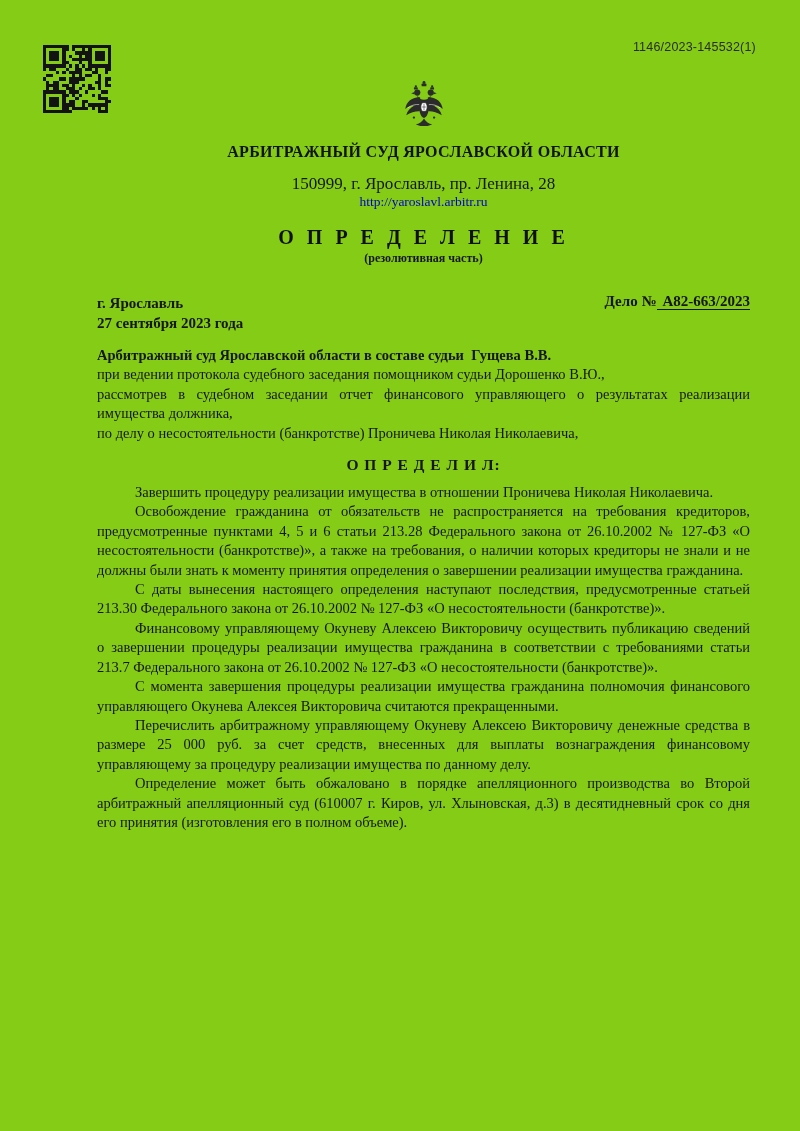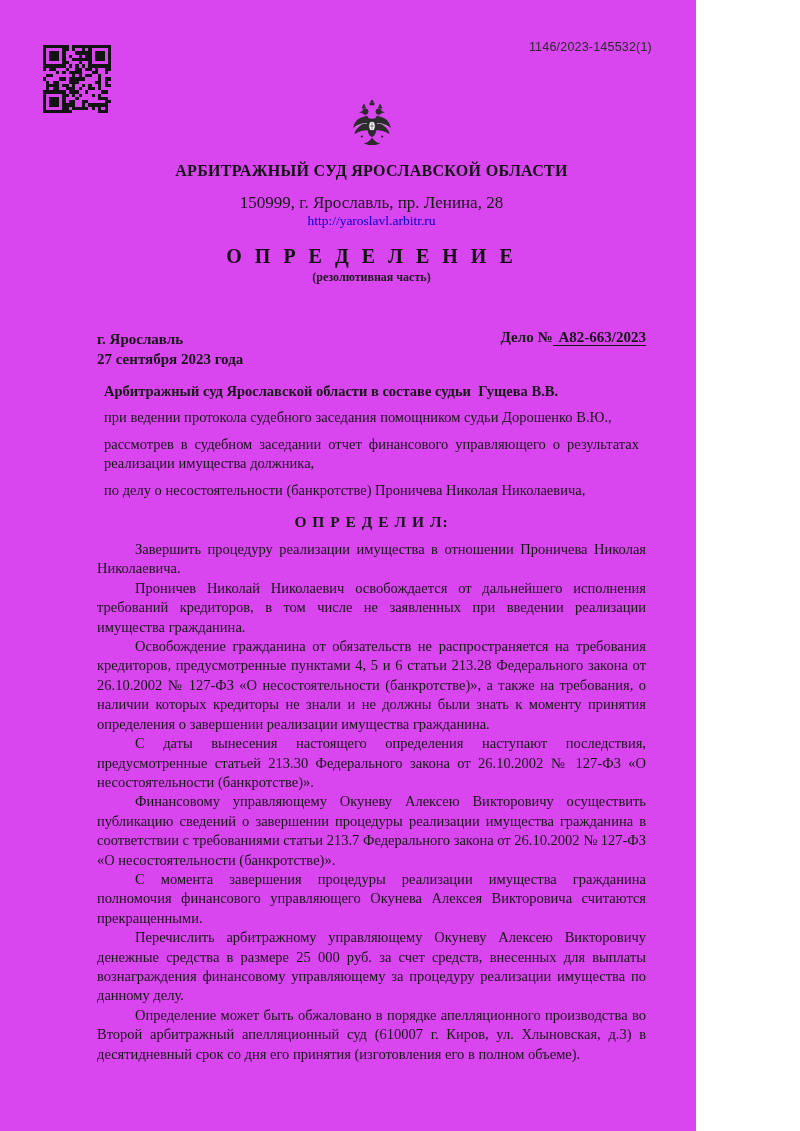--- a/index.html
+++ b/index.html
@@ -3,59 +3,59 @@
 <meta charset="utf-8">
 <style>
   * { margin:0; padding:0; box-sizing:border-box; }
   html,body { background:#ffffff; }
   body {
     width:800px; height:1131px; position:relative;
     font-family:"Liberation Serif", serif;
     color:#161616;
     overflow:hidden;
   }
-  .page { position:relative; width:696px; height:1131px; background:#d946ef; }
+  .page { position:relative; width:800px; height:1131px; background:#84cc16; }
 
   .doc-number {
     position:absolute; top:40px; right:44px;
     font-family:"Liberation Sans", sans-serif;
     font-size:12.5px; color:#2b2b2b; letter-spacing:.2px;
   }
 
   .qr { position:absolute; top:45px; left:43px; width:68px; height:68px; }
 
-  .content { padding:59px 50px 0 97px; }
+  .content { padding:40px 50px 0 97px; }
 
   .emblem-wrap { text-align:center; margin-top:36px; }
   .emblem { display:inline-block; width:48px; height:62px; }
 
   .court-name {
     text-align:center; font-weight:bold; font-size:16px;
     letter-spacing:.3px; margin-top:1px; color:#121212;
   }
   .address { text-align:center; font-size:17px; margin-top:13px; }
   .website-line { text-align:center; font-size:13.5px; }
   .website-line a { color:#0000cc; cursor:pointer; }
 
   .title {
     text-align:center; font-weight:bold; font-size:20px;
     letter-spacing:4px; margin-top:16px; color:#101010;
   }
   .subtitle { text-align:center; font-weight:bold; font-size:12px; margin-top:2px; }
 
   .case-row {
     display:flex; justify-content:space-between; align-items:flex-start;
-    margin-top:44px; font-weight:bold; font-size:15px;
+    margin-top:27px; font-weight:bold; font-size:15px;
   }
   .case-left div { line-height:20px; }
   .case-right { white-space:nowrap; }
   .case-num { border-bottom:1.6px solid #161616; padding-left:6px; }
 
   .intro { margin-top:13px; font-size:14.5px; line-height:19.4px; text-align:justify; }
-  .intro p { margin:7px; }
+  .intro p { margin:0; }
   .intro p.bold { font-weight:bold; }
 
   .legal-basis {
     margin-top:14px; font-weight:bold; font-size:14.5px;
     line-height:19.4px; text-align:justify; text-indent:38px;
   }
 
   .decided-heading {
     text-align:center; font-weight:bold; font-size:15.5px;
     letter-spacing:1px; margin-top:13px;
@@ -376,21 +376,20 @@
       <p>при ведении протокола судебного заседания помощником судьи Дорошенко В.Ю.,</p>
       <p>рассмотрев в судебном заседании отчет финансового управляющего о результатах реализации имущества должника,</p>
       <p>по делу о несостоятельности (банкротстве) Проничева Николая Николаевича,</p>
     </div>
 
 
     <div class="decided-heading">О П Р Е Д Е Л И Л:</div>
 
     <div class="paragraphs">
       <p>Завершить процедуру реализации имущества в отношении Проничева Николая Николаевича.</p>
-      <p>Проничев Николай Николаевич освобождается от дальнейшего исполнения требований кредиторов, в том числе не заявленных при введении реализации имущества гражданина.</p>
       <p>Освобождение гражданина от обязательств не распространяется на требования кредиторов, предусмотренные пунктами 4, 5 и 6 статьи 213.28 Федерального закона от 26.10.2002 №&nbsp;127-ФЗ «О несостоятельности (банкротстве)», а также на требования, о наличии которых кредиторы не знали и не должны были знать к моменту принятия определения о завершении реализации имущества гражданина.</p>
       <p>С даты вынесения настоящего определения наступают последствия, предусмотренные статьей 213.30 Федерального закона от 26.10.2002 № 127-ФЗ «О несостоятельности (банкротстве)».</p>
       <p>Финансовому управляющему Окуневу Алексею Викторовичу осуществить публикацию сведений о завершении процедуры реализации имущества гражданина в соответствии с требованиями статьи 213.7 Федерального закона от 26.10.2002 № 127-ФЗ «О несостоятельности (банкротстве)».</p>
       <p>С момента завершения процедуры реализации имущества гражданина полномочия финансового управляющего Окунева Алексея Викторовича считаются прекращенными.</p>
       <p>Перечислить арбитражному управляющему Окуневу Алексею Викторовичу денежные средства в размере 25 000 руб. за счет средств, внесенных для выплаты вознаграждения финансовому управляющему за процедуру реализации имущества по данному делу.</p>
       <p>Определение может быть обжаловано в порядке апелляционного производства во Второй арбитражный апелляционный суд (610007 г. Киров, ул. Хлыновская, д.3) в десятидневный срок со дня его принятия (изготовления его в полном объеме).</p>
     </div>
 
   </div>
 </div>

